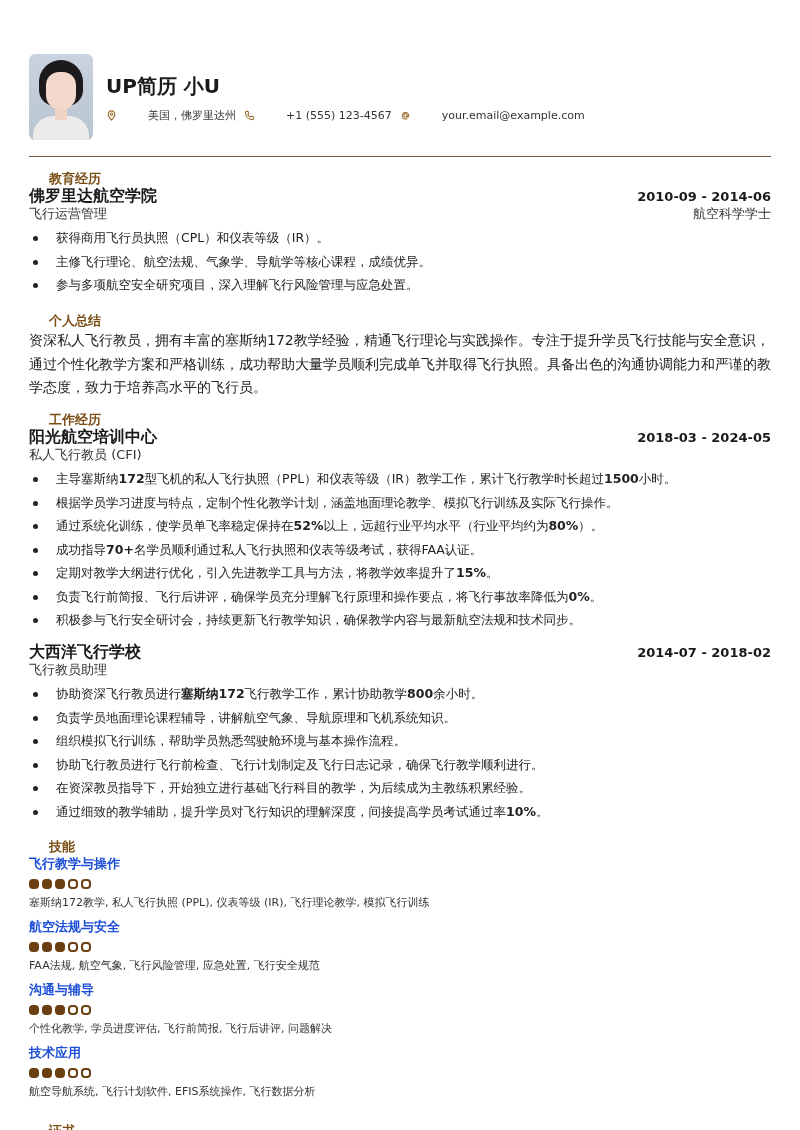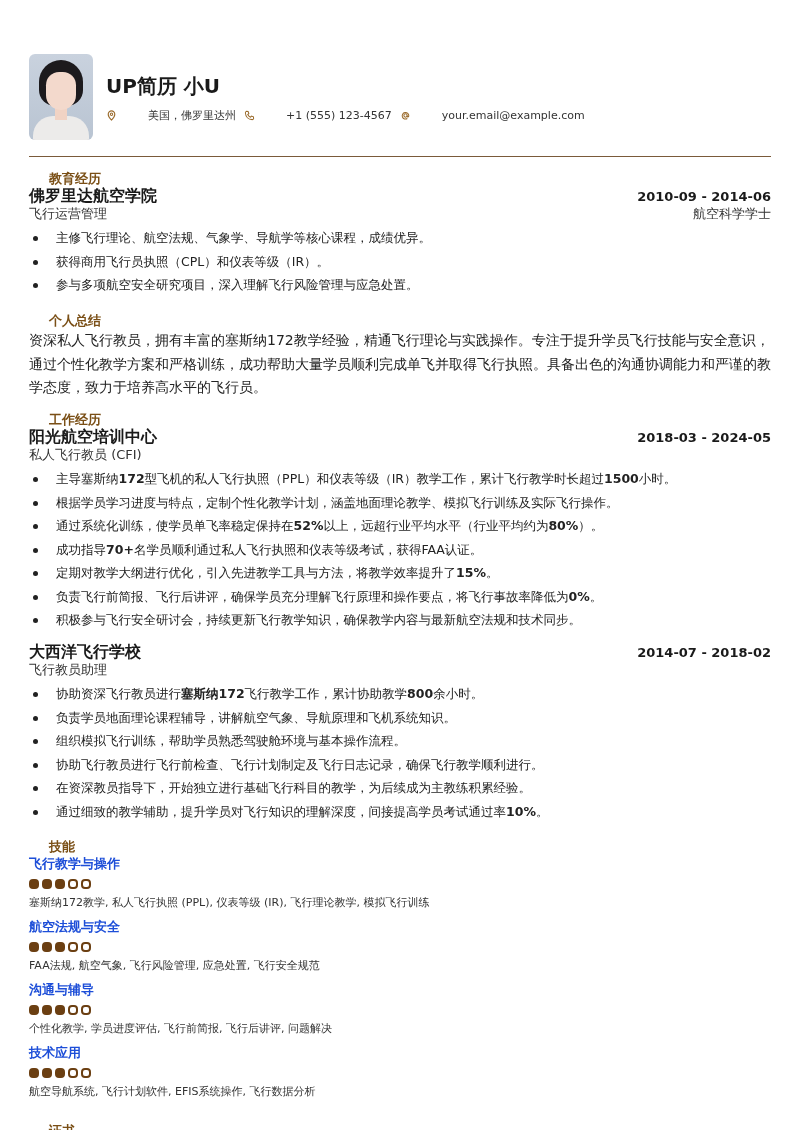--- a/index.html
+++ b/index.html
@@ -91,22 +91,22 @@
     <div class="sec-title">教育经历</div>
     <div class="row">
       <div class="org">佛罗里达航空学院</div>
       <div class="date">2010-09 - 2014-06</div>
     </div>
     <div class="row">
       <div class="sub">飞行运营管理</div>
       <div class="sub">航空科学学士</div>
     </div>
     <ul class="bullets">
+      <li>获得商用飞行员执照（CPL）和仪表等级（IR）。</li>
       <li>主修飞行理论、航空法规、气象学、导航学等核心课程，成绩优异。</li>
-      <li>获得商用飞行员执照（CPL）和仪表等级（IR）。</li>
       <li>参与多项航空安全研究项目，深入理解飞行风险管理与应急处置。</li>
     </ul>
   </div>
 
   <div class="section" style="top:312px;">
     <div class="sec-title">个人总结</div>
     <div class="summary">资深私人飞行教员，拥有丰富的塞斯纳172教学经验，精通飞行理论与实践操作。专注于提升学员飞行技能与安全意识，通过个性化教学方案和严格训练，成功帮助大量学员顺利完成单飞并取得飞行执照。具备出色的沟通协调能力和严谨的教学态度，致力于培养高水平的飞行员。</div>
   </div>
 
   <div class="section" style="top:411px;">

